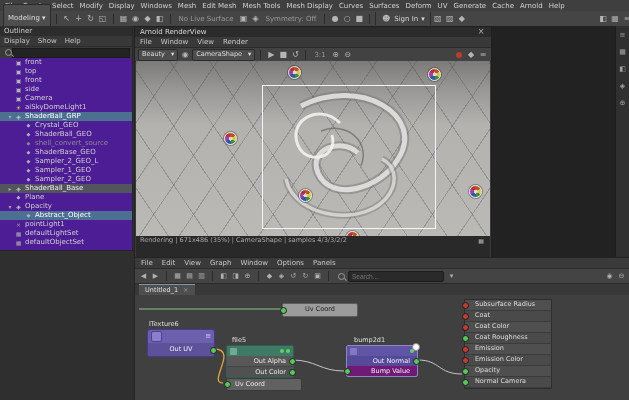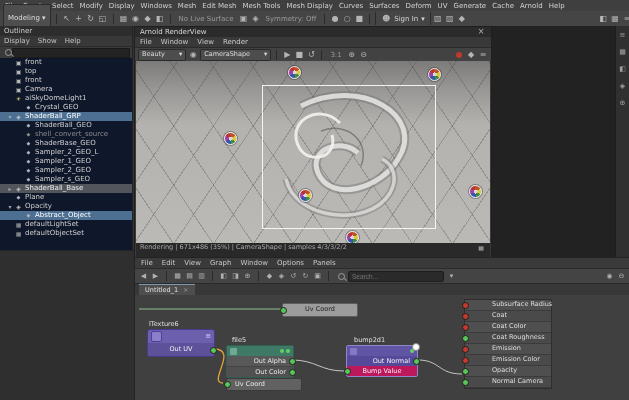--- a/index.html
+++ b/index.html
@@ -17,21 +17,21 @@
   
   #toolbar{left:0;top:11px;width:629px;height:15px;background:#454545;border-bottom:1px solid #262626;
            display:flex;align-items:center;gap:2px;padding:0 3px;white-space:nowrap}
   .wsbox{background:#4e4e4e;border:1px solid #2b2b2b;height:11px;line-height:10px;padding:8px 4px;font-size:7px;color:#ddd;border-radius:2px}
   .dimtxt{color:#9a9a9a;font-size:7px;margin:0 3px}
   .signin{display:flex;align-items:center;gap:3px;border-left:1px solid #2b2b2b;border-right:1px solid #2b2b2b;
           padding:0 5px;height:13px;font-size:7px;color:#d5d5d5}
   .spacer{flex:1}
 
   
-  #outliner{left:0;top:26px;width:132px;height:224px;background:#0f172a;border-right:1px solid #242424}
+  #outliner{left:0;top:26px;width:132px;height:224px;background:#4c1d95;border-right:1px solid #242424}
   #outliner .title{height:10px;line-height:10px;background:#2d2d2d;color:#cfcfcf;font-size:7px;padding-left:4px}
   #outliner .omenu{height:10px;line-height:10px;background:#383838;display:flex;gap:8px;padding-left:4px;font-size:7px;color:#c4c4c4;border-bottom:1px solid #2c2c2c}
   .srchrow{height:11px;display:flex;align-items:center;padding:0 2px;background:#3a3a3a}
   .srch{flex:1;height:8px;background:#232323;border:1px solid #1a1a1a;color:#ccc;font-size:7px;padding:0 2px;outline:none}
   .mag{width:5px;height:5px;border:1px solid #9a9a9a;border-radius:50%;position:relative;margin-left:3px}
   .mag:after{content:"";position:absolute;width:3px;height:1px;background:#9a9a9a;right:-3px;bottom:-1px;transform:rotate(45deg)}
   #otree{height:192px;overflow:hidden}
   .orow{height:9px;line-height:9px;display:flex;align-items:center;font-size:7px;color:#cfcfcf;white-space:nowrap;cursor:default}
   .orow .tw{display:inline-block;width:8px;text-align:center;color:#a5a5a5;font-size:6px}
   .i1 .tw{margin-left:6px}
@@ -50,34 +50,34 @@
   #rstrip .ico{font-size:7px;line-height:8px;min-width:8px;color:#9f9f9f}
 
   
   #left-bottom{left:0;top:250px;width:134px;height:150px;background:#2f2f2f;border-top:1px solid #242424}
 
   
   #rv{left:134px;top:26px;width:356px;height:231px;background:#3b3b3b;border:1px solid #1f1f1f}
   #rv .rvtitle{height:10px;line-height:10px;background:#2b2b2b;color:#d8d8d8;font-size:7px;padding:0 5px;display:flex}
   #rv .rvmenu{height:10px;line-height:10px;background:#393939;display:flex;gap:9px;padding-left:5px;font-size:7px;color:#c9c9c9;border-bottom:1px solid #2a2a2a}
   #rv .rvtb{height:13px;background:#424242;display:flex;align-items:center;gap:2px;padding:0 3px;border-bottom:1px solid #282828}
-  .ddbox{background:#4d4d4d;border:1px solid #2a2a2a;height:10px;line-height:9px;padding:0 3px;font-size:6.5px;color:#ddd;border-radius:2px;display:flex;align-items:flex-start;gap:14px}
+  .ddbox{background:#4d4d4d;border:1px solid #2a2a2a;height:10px;line-height:9px;padding:0 3px;font-size:6.5px;color:#ddd;border-radius:2px;display:flex;align-items:flex-start;gap:6px}
   .reddot{width:6px;height:6px;border-radius:50%;background:#c0392b;display:inline-block;margin:0 2px}
   #rvimg{position:absolute;left:1px;right:1px;top:34px;bottom:10px;overflow:hidden;
          background:linear-gradient(180deg,#7d7b79 0,#979593 14%,#b4b2af 34%,#bcbab7 100%)}
   #rvimg .grid{position:absolute;inset:0;
      background:repeating-linear-gradient(56deg,rgba(70,70,70,.30) 0 1px,transparent 1px 33px),
                 repeating-linear-gradient(-56deg,rgba(70,70,70,.30) 0 1px,transparent 1px 33px)}
   .wrect{position:absolute;left:126px;top:24px;width:172px;height:142px;border:1px solid rgba(250,250,250,.92)}
   .ccdot{position:absolute;width:11px;height:11px;border-radius:50%;border:1px solid #e8e8e8;box-shadow:0 0 0 1px rgba(40,40,40,.4);
      background:radial-gradient(circle,#d9d9d9 0 2px,rgba(0,0,0,0) 2px),
      conic-gradient(#c0522a 0 60deg,#d8c73a 60deg 120deg,#3f8f3f 120deg 180deg,#3356b0 180deg 240deg,#a33fa3 240deg 300deg,#bf3030 300deg 360deg)}
   .d1{left:152px;top:5px}.d2{left:292px;top:7px}.d3{left:88px;top:71px}
   .d4{left:333px;top:124px}.d5{left:210px;top:170px}.d6{left:163px;top:128px}
-  #rvstatus{position:absolute;left:1px;right:1px;bottom:0;height:15px;line-height:9px;background:#292929;
+  #rvstatus{position:absolute;left:1px;right:1px;bottom:0;height:22px;line-height:9px;background:#292929;
             color:#a9a9a9;font-size:6.5px;padding:0 4px;display:flex}
 
   
   #ne{left:134px;top:257px;width:495px;height:143px;background:#3c3c3c;border:1px solid #232323}
   #ne .nemenu{height:10px;line-height:10px;display:flex;gap:9px;padding-left:6px;font-size:7px;color:#c9c9c9;background:#3a3a3a;border-bottom:1px solid #2b2b2b}
   #ne .netb{height:14px;background:#444;display:flex;align-items:center;gap:3px;padding:0 4px;border-bottom:1px solid #2b2b2b}
   #ne .netb .ico{font-size:7px;min-width:9px;color:#b0b0b0}
   .nesrch{width:88px;height:9px;background:#2a2a2a;border:1px solid #1c1c1c;color:#bbb;font-size:6.5px;padding:0 3px;outline:none;border-radius:2px}
   #ne .tabrow{height:11px;background:#383838;display:flex;align-items:flex-end;padding-left:4px;border-bottom:1px solid #2e2e2e}
   .netab{height:10px;line-height:10px;background:#4e4e4e;border-top:1px solid #7e97ab;padding:0 6px;font-size:6.5px;color:#e2e2e2;display:flex;gap:5px;align-items:center}
@@ -109,25 +109,25 @@
   .frow+.frow{background:#515151;border-top:1px solid #444}
   .n-file-uv{left:91px;top:83px;width:66px;height:11px;background:#616161;border:1px solid #3a3a3a;border-radius:2px;
              font-size:6.5px;line-height:10px;color:#e8e8e8;padding:0 0 0 8px}
   .n-file-uv .portL{margin-top:-3.5px}
 
   .n-bump-title{left:219px;top:41px}
   .n-bump{left:211px;top:50px;width:70px;background:#55499a;border:1px solid #8d86c9;border-radius:2px}
   .n-bump .hdr{height:10px;background:#6055a5;display:flex;align-items:center;gap:2px;padding:0 3px;border-radius:2px 2px 0 0}
   .n-bump .hicon{width:7px;height:7px;background:#8379c2;border-radius:1px}
   .brow{position:relative;height:10px;line-height:10px;font-size:6.5px;color:#efeff5;text-align:right;padding:0 7px}
-  .brow.inrow{background:#be185d;text-align:center;border-radius:0 0 2px 2px}
+  .brow.inrow{background:#701a75;text-align:right;border-radius:0 0 2px 2px}
   .seldot{position:absolute;right:-3px;top:-3px;width:6px;height:6px;border-radius:50%;background:#fff;border:1px solid #888}
 
   .n-surf{left:329px;top:4px;width:86px;border:1px solid #2e2e2e}
-  .srow{position:relative;height:10px;line-height:9px;font-size:6.5px;color:#dedede;background:#4f4f4f;border-bottom:1px solid #3b3b3b;padding-left:27px;white-space:nowrap}
+  .srow{position:relative;height:10px;line-height:9px;font-size:6.5px;color:#dedede;background:#4f4f4f;border-bottom:1px solid #3b3b3b;padding-left:10px;white-space:nowrap}
   .srow:nth-child(even){background:#4a4a4a}
 </style>
 </head>
 <body>
 
 <div id="menubar" class="abs">
   <span>File</span>
   <span>Create</span>
   <span>Select</span>
   <span>Modify</span>
@@ -206,40 +206,45 @@
         <span>top</span>
       </div>
     <div class="orow i1">
         <span class="tw"></span>
         <span class="oi cam">▣</span>
         <span>front</span>
       </div>
     <div class="orow i1">
         <span class="tw"></span>
         <span class="oi cam">▣</span>
+        <span>side</span>
+      </div>
+    <div class="orow i1">
+        <span class="tw"></span>
+        <span class="oi cam">▣</span>
         <span>Camera</span>
       </div>
     <div class="orow i1">
         <span class="tw"></span>
         <span class="oi lit">☀</span>
         <span>aiSkyDomeLight1</span>
-      </div>
-    <div class="orow i2">
-        <span class="tw"></span>
-        <span class="oi msh">◆</span>
-        <span>Crystal_GEO</span>
       </div>
     <div class="orow i1 sel">
         <span class="tw">▾</span>
         <span class="oi xf">◈</span>
         <span>ShaderBall_GRP</span>
       </div>
     <div class="orow i2">
         <span class="tw"></span>
         <span class="oi msh">◆</span>
+        <span>Crystal_GEO</span>
+      </div>
+    <div class="orow i2">
+        <span class="tw"></span>
+        <span class="oi msh">◆</span>
         <span>ShaderBall_GEO</span>
       </div>
     <div class="orow i2 dim">
         <span class="tw"></span>
         <span class="oi msh">◆</span>
         <span>shell_convert_source</span>
       </div>
     <div class="orow i2">
         <span class="tw"></span>
         <span class="oi msh">◆</span>
@@ -252,45 +257,45 @@
       </div>
     <div class="orow i2">
         <span class="tw"></span>
         <span class="oi msh">◆</span>
         <span>Sampler_1_GEO</span>
       </div>
     <div class="orow i2">
         <span class="tw"></span>
         <span class="oi msh">◆</span>
         <span>Sampler_2_GEO</span>
-      </div>
-    <div class="orow i2">
-        <span class="tw"></span>
-        <span class="oi msh">◆</span>
-        <span>Sampler_s_GEO</span>
       </div>
     <div class="orow i1 sel2">
         <span class="tw">▸</span>
         <span class="oi xf">◈</span>
         <span>ShaderBall_Base</span>
       </div>
     <div class="orow i1">
         <span class="tw"></span>
         <span class="oi msh">◆</span>
         <span>Plane</span>
       </div>
     <div class="orow i1">
         <span class="tw">▾</span>
         <span class="oi xf">◈</span>
         <span>Opacity</span>
       </div>
     <div class="orow i2 sel">
         <span class="tw"></span>
         <span class="oi msh">◆</span>
         <span>Abstract_Object</span>
+      </div>
+    <div class="orow i1">
+        <span class="tw"></span>
+        <span class="oi xx">×</span>
+        <span>pointLight1</span>
       </div>
     <div class="orow i1">
         <span class="tw"></span>
         <span class="oi set">▦</span>
         <span>defaultLightSet</span>
       </div>
     <div class="orow i1">
         <span class="tw"></span>
         <span class="oi set">▦</span>
         <span>defaultObjectSet</span>

